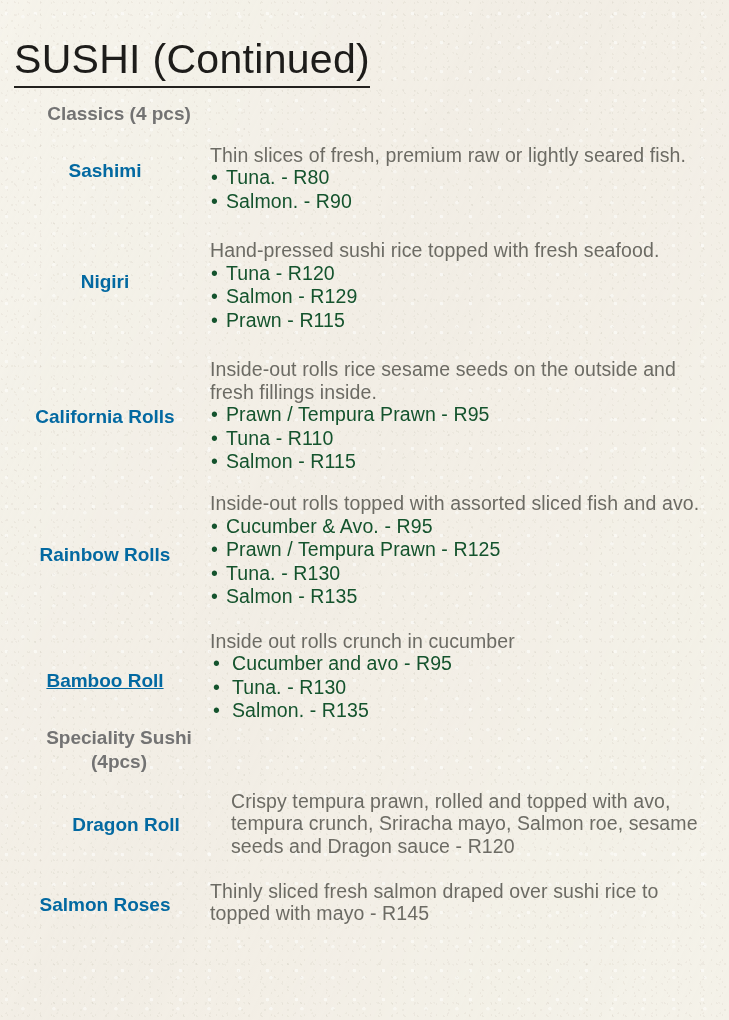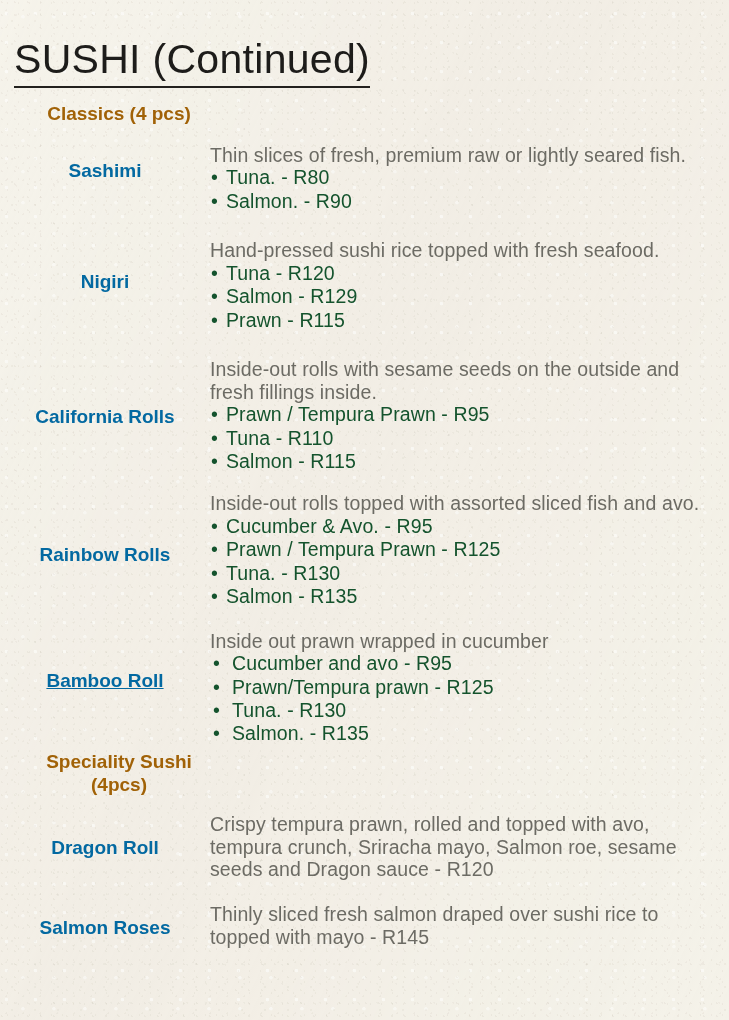--- a/index.html
+++ b/index.html
@@ -53,21 +53,21 @@
     color: #1d1c1a;
     line-height: 1.05;
     padding-bottom: 5px;
     border-bottom: 2px solid #23211e;
   }
 
   
   .section-header {
     font-size: 19px;
     font-weight: bold;
-    color: #a16207;
+    color: #737373;
     text-align: center;
     width: 210px;
     margin-left: 14px;
     line-height: 1.25;
   }
   .section-classics { margin-top: 14px; }
   .section-speciality {
     margin-top: 4px;
   }
 
@@ -128,21 +128,21 @@
   .row-sashimi .item-name      { padding-top: 16px; }
   .row-nigiri         { margin-top: 26px; }
   .row-nigiri .item-name       { padding-top: 32px; }
   .row-california     { margin-top: 26px; }
   .row-california .item-name   { padding-top: 48px; }
   .row-rainbow        { margin-top: 19px; }
   .row-rainbow .item-name      { padding-top: 52px; }
   .row-bamboo         { margin-top: 21px; }
   .row-bamboo .item-name       { padding-top: 40px; text-decoration: underline; }
   .row-dragon         { margin-top: 16px; }
-  .row-dragon .item-name       { padding-top: 24px; }
+  .row-dragon .item-name       { padding-top: 24px; margin-left: 21px; }
   .row-salmonroses    { margin-top: 22px; }
   .row-salmonroses .item-name  { padding-top: 14px; padding-left: 8px; }
 </style>
 </head>
 <body>
 
 <div class="paper-texture"></div>
 
 <div class="page">
 
@@ -171,21 +171,21 @@
         <li>Tuna - R120</li>
         <li>Salmon - R129</li>
         <li>Prawn - R115</li>
       </ul>
     </div>
   </div>
 
   <div class="menu-row row-california">
     <div class="item-name">California Rolls</div>
     <div class="item-body">
-      <div class="item-desc">Inside-out rolls with sesame seeds on the outside and fresh fillings inside.</div>
+      <div class="item-desc">Inside-out rolls rice sesame seeds on the outside and fresh fillings inside.</div>
       <ul class="bullets">
         <li>Prawn / Tempura Prawn - R95</li>
         <li>Tuna - R110</li>
         <li>Salmon - R115</li>
       </ul>
     </div>
   </div>
 
   <div class="menu-row row-rainbow">
     <div class="item-name">Rainbow Rolls</div>
@@ -196,24 +196,23 @@
         <li>Prawn / Tempura Prawn - R125</li>
         <li>Tuna. - R130</li>
         <li>Salmon - R135</li>
       </ul>
     </div>
   </div>
 
   <div class="menu-row row-bamboo">
     <div class="item-name">Bamboo Roll</div>
     <div class="item-body">
-      <div class="item-desc">Inside out prawn wrapped in cucumber</div>
+      <div class="item-desc">Inside out rolls crunch in cucumber</div>
       <ul class="bullets wide">
         <li>Cucumber and avo - R95</li>
-        <li>Prawn/Tempura prawn - R125</li>
         <li>Tuna. - R130</li>
         <li>Salmon. - R135</li>
       </ul>
     </div>
   </div>
 
   <div class="section-header section-speciality">
     <div>Speciality Sushi</div>
     <div>(4pcs)</div>
   </div>

